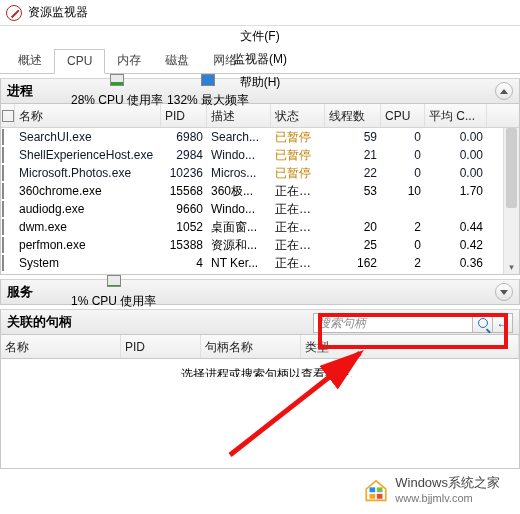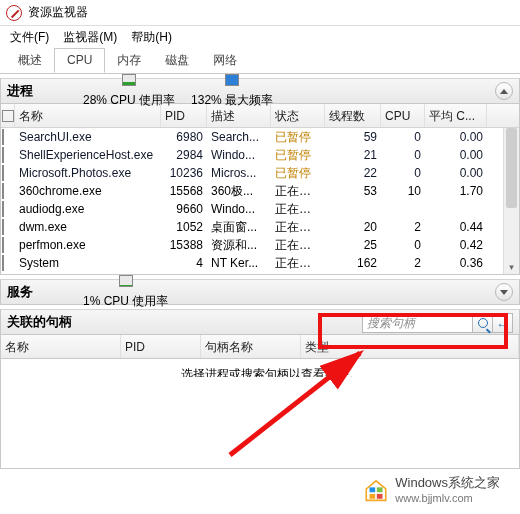--- a/index.html
+++ b/index.html
@@ -4,28 +4,28 @@
 <style>
   * { box-sizing: border-box; }
   html, body { margin: 0; padding: 0; font-family: "Microsoft YaHei", "Segoe UI", sans-serif; font-size: 12px; background: #fff; color: #000; }
   .app { width: 520px; height: 514px; position: relative; overflow: hidden; }
 
   .titlebar { height: 26px; display: flex; align-items: center; padding: 0 6px; border-bottom: 1px solid #ddd; }
   .titlebar .icon { width: 16px; height: 16px; border-radius: 50%; border: 1.5px solid #b22; position: relative; margin-right: 6px; flex-shrink: 0; }
   .titlebar .icon::after { content: ""; position: absolute; left: 3px; top: 7px; width: 10px; height: 1.5px; background: #b22; transform: rotate(-45deg); }
   .titlebar .title { font-size: 12px; }
 
-  .menubar { height: 22px; display: flex; align-items: center; padding: 0 4px; gap: 2px; }
+  .menubar { height: 22px; display: flex; align-items: center; padding: 0 4px; gap: 2px; flex-direction: column; }
   .menu-item { padding: 2px 6px; border-radius: 2px; }
 
-  .tabs { height: 26px; display: flex; align-items: flex-start; padding: 0 6px; border-bottom: 1px solid #c8c8c8; }
+  .tabs { height: 26px; display: flex; align-items: center; padding: 0 6px; border-bottom: 1px solid #c8c8c8; }
   .tab { padding: 4px 12px 5px; font-size: 12px; color: #444; }
   .tab.active { border: 1px solid #c8c8c8; border-bottom: 1px solid #fff; margin-bottom: -1px; background: #fff; }
 
-  .panel-header { height: 26px; background: linear-gradient(#f6f6f6, #e8e8e8); border: 1px solid #c8c8c8; border-top: 1px solid #d4d4d4; display: flex; align-items: center; padding: 0 6px; gap: 16px; margin-top: 4px; }
+  .panel-header { height: 26px; background: linear-gradient(#f6f6f6, #e8e8e8); border: 1px solid #c8c8c8; border-top: 1px solid #d4d4d4; display: flex; align-items: center; padding: 0 6px; gap: 4px; margin-top: 4px; }
   .panel-header .label { font-weight: bold; font-size: 13px; min-width: 60px; }
   .panel-header .meter { display: flex; align-items: center; gap: 6px; font-size: 12px; flex-direction: column; }
   .meter .bar { width: 14px; height: 12px; border: 1px solid #888; position: relative; background: #eaeaea; }
   .meter .bar .fill { position: absolute; bottom: 0; left: 0; right: 0; }
   .fill.green { background: #2e9e2e; }
   .fill.blue { background: #2e7fd6; }
   .chevbtn { margin-left: auto; width: 18px; height: 18px; border: 1px solid #b8b8b8; border-radius: 50%; display: flex; align-items: center; justify-content: center; background: linear-gradient(#fff,#e6e6e6); }
   .chev { width: 0; height: 0; border-left: 4px solid transparent; border-right: 4px solid transparent; }
   .chev.down { border-top: 5px solid #555; }
   .chev.up { border-bottom: 5px solid #555; }
@@ -43,21 +43,21 @@
 
   .rows { height: 146px; overflow: hidden; position: relative; }
   .scroll-ind { position: absolute; right: 0; top: 0; bottom: 0; width: 16px; background: #f0f0f0; border-left: 1px solid #dcdcdc; }
   .scroll-ind .thumb { position: absolute; left: 2px; right: 2px; top: 0; height: 80px; background: #cdcdcd; border-radius: 2px; }
   .scroll-ind .arrow { position: absolute; left: 0; right: 0; height: 14px; display: flex; align-items: center; justify-content: center; font-size: 9px; color: #666; }
 
   .handles-hd { display: grid; grid-template-columns: 120px 80px 100px 1fr; height: 24px; background: linear-gradient(#fafafa,#ededed); border: 1px solid #c8c8c8; border-top: none; }
   .handles-body { border: 1px solid #c8c8c8; border-top: none; height: 110px; }
 
   .searchwrap { position: absolute; right: 6px; top: 3px; display: flex; align-items: center; }
-  .searchbox { width: 111px; height: 20px; border: 1px solid #b8b8b8; padding: 0 4px; color: #8e8e8e; font-size: 12px; font-style: italic; background: #fff; display: flex; align-items: center; }
+  .searchbox { width: 160px; height: 20px; border: 1px solid #b8b8b8; padding: 0 4px; color: #8e8e8e; font-size: 12px; font-style: italic; background: #fff; display: flex; align-items: center; }
   .iconbtn { width: 20px; height: 20px; border: 1px solid #b8b8b8; border-left: none; display: flex; align-items: center; justify-content: center; background: linear-gradient(#fff,#ececec); }
   .searchglyph { width: 10px; height: 10px; border: 1.5px solid #1f6fb5; border-radius: 50%; position: relative; }
   .searchglyph::after { content: ""; position: absolute; right: -4px; bottom: -4px; width: 5px; height: 1.5px; background: #1f6fb5; transform: rotate(45deg); }
   .refreshglyph { font-size: 12px; color: #1f6fb5; font-weight: bold; }
 
   
   .anno-rect { position: absolute; border: 4px solid #e11; pointer-events: none; }
   .anno-arrow { position: absolute; pointer-events: none; }
 
   .watermark { position: absolute; right: 20px; bottom: 10px; display: flex; align-items: center; gap: 6px; font-size: 13px; color: #444; }

